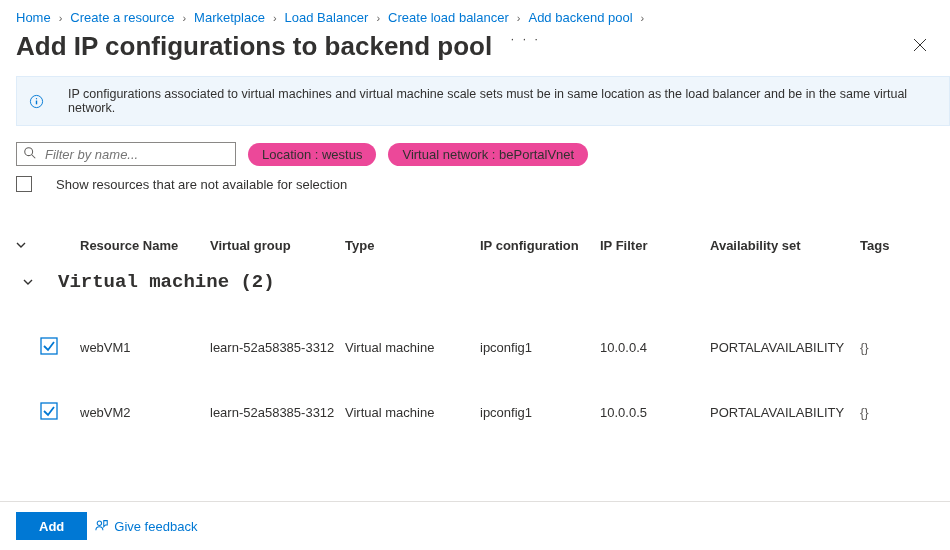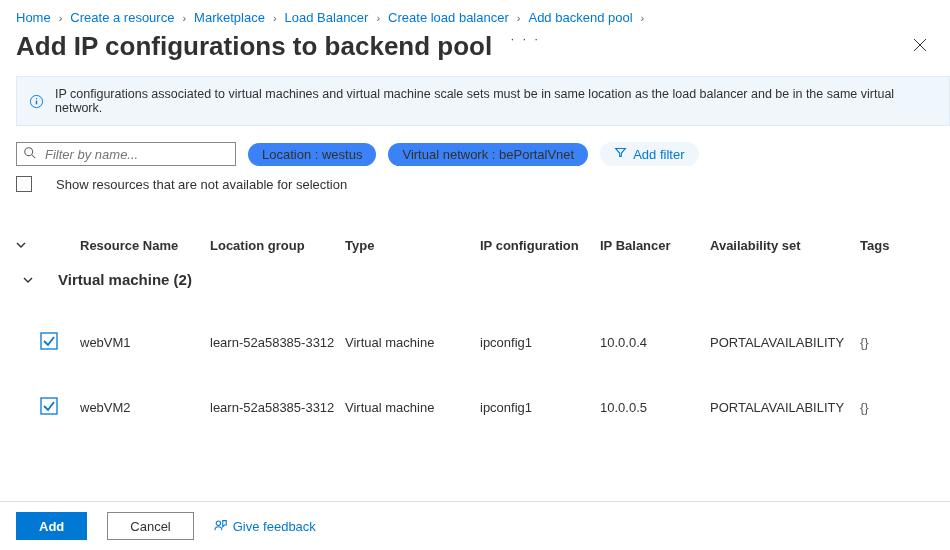--- a/index.html
+++ b/index.html
@@ -13,54 +13,54 @@
 
   
   .header { display: flex; align-items: flex-start; padding: 0 16px 14px 16px; }
   .header .title { font-size: 26px; font-weight: 600; color: #323130; margin-right: 12px; }
   .header .dots { color: #484644; padding: 0 6px; letter-spacing: 2px; cursor: pointer; }
   .header .spacer { flex: 1; }
   .header .close-btn { cursor: pointer; padding: 6px; }
   .header .close-btn svg { width: 16px; height: 16px; display: block; }
 
   
-  .info-bar { display: flex; align-items: center; gap: 11px; background: #eff6fc; border: 1px solid #deecf9; margin: 0 0 16px 16px; padding: 10px 12px; font-size: 12.5px; color: #323130; }
+  .info-bar { display: flex; align-items: center; gap: 24px; background: #eff6fc; border: 1px solid #deecf9; margin: 0 0 16px 16px; padding: 10px 12px; font-size: 12.5px; color: #323130; }
   .info-bar .info-icon svg { width: 15px; height: 15px; display:block; }
 
   
   .toolbar { display: flex; align-items: center; gap: 12px; padding: 0 16px 10px 16px; }
   .search-box { display: flex; align-items: center; border: 1px solid #8a8886; height: 24px; width: 220px; padding: 0 6px; }
   .search-box input { border: none; outline: none; width: 100%; font-size: 13px; font-style: italic; color: #605e5c; background: transparent; }
   .search-box svg { width: 14px; height: 14px; margin-right: 6px; }
 
-  .pill { display: flex; align-items: center; gap: 6px; background: #3b82f6; border-radius: 16px; padding: 4px 14px; font-size: 13px; color: #323130; cursor: pointer; }
+  .pill { display: flex; align-items: center; gap: 6px; background: #ec4899; border-radius: 16px; padding: 4px 14px; font-size: 13px; color: #323130; cursor: pointer; }
   .pill.add-filter { background: #eff6fc; color: #0078d4; }
   .pill.add-filter svg { width: 13px; height: 13px; }
 
   
   .show-unavailable { display: flex; align-items: center; gap: 24px; padding: 0 16px 14px 16px; font-size: 13px; color: #323130; }
   .chk-outline { width: 16px; height: 16px; border: 1px solid #605e5c; display: inline-block; cursor: pointer; }
 
   
   .grid { padding: 0 16px; flex: 1; overflow: auto; }
   .grid-header, .grid-row { display: grid; grid-template-columns: 24px 40px 130px 135px 135px 120px 110px 150px 40px; align-items: center; margin-top: 24px; }
   .grid-header { font-weight: 600; color: #323130; padding: 8px 0; font-size: 13px; }
   .grid-header .expander svg { width: 10px; height: 10px; }
-  .group-row { display: flex; align-items: center; gap: 18px; padding: 10px 0 10px 0; font-weight: 600; font-size: 15px; }
+  .group-row { display: flex; align-items: center; gap: 18px; padding: 10px 0 10px 0; font-weight: 600; font-size: 19px; font-family: Liberation Mono, monospace; }
   .group-row .expander { width: 24px; display: flex; justify-content: center; cursor: pointer; }
   .group-row .expander svg { width: 10px; height: 10px; }
   .grid-row { padding: 10px 0; font-size: 13px; color: #323130; }
   .grid-row .expander { width: 24px; }
   .check-cell { display: flex; align-items: center; justify-content: flex-start; cursor: pointer; }
   .check-cell svg { width: 18px; height: 18px; }
   .cell { white-space: nowrap; overflow: hidden; text-overflow: ellipsis; padding-right: 6px; }
   .tag-placeholder { color: #605e5c; font-weight: 400; }
 
   
-  .footer { border-top: 1px solid #e1dfdd; padding: 10px 16px; display: flex; align-items: center; gap: 20px; }
+  .footer { border-top: 1px solid #e1dfdd; padding: 10px 16px; display: flex; align-items: center; gap: 8px; }
   .btn { height: 28px; display: inline-flex; align-items: center; justify-content: center; padding: 0 22px; font-size: 13px; cursor: pointer; border: 1px solid transparent; }
   .btn-primary { background: #0078d4; color: #ffffff; font-weight: 600; }
   .btn-secondary { background: #ffffff; color: #323130; border: 1px solid #8a8886; }
   .feedback-link { display: inline-flex; align-items: center; gap: 5px; color: #0078d4; cursor: pointer; font-size: 13px; }
   .feedback-link svg { width: 14px; height: 14px; }
 </style>
 </head>
 <body>
 
 <div class="page">
@@ -110,48 +110,40 @@
       <span>
         <svg viewBox="0 0 16 16" fill="none" stroke="#605e5c" stroke-width="1.2">
             <circle cx="6.5" cy="6.5" r="4.5"></circle>
             <line x1="10" y1="10" x2="14" y2="14"></line>
           </svg>
       </span>
       <input type="text" placeholder="Filter by name..." style="">
     </div>
     <div class="pill">Location : westus</div>
     <div class="pill">Virtual network : bePortalVnet</div>
-    <div class="pill add-filter">
-      <span>
-        <svg viewBox="0 0 16 16" fill="none" stroke="#0078d4" stroke-width="1.3">
-            <polygon points="2,3 14,3 9,9 9,13 7,13 7,9"></polygon>
-          </svg>
-      </span>
-      <span>Add filter</span>
-    </div>
   </div>
 
   <div class="show-unavailable">
     <span class="chk-outline"></span>
     <span>Show resources that are not available for selection</span>
   </div>
 
   <div class="grid">
     <div class="grid-header">
       <div class="expander">
         <svg viewBox="0 0 10 10" fill="none" stroke="#323130" stroke-width="1.4">
             <polyline points="1,3 5,7 9,3"></polyline>
           </svg>
       </div>
       <div></div>
       <div class="cell">Resource Name</div>
-      <div class="cell">Location group</div>
+      <div class="cell">Virtual group</div>
       <div class="cell">Type</div>
       <div class="cell">IP configuration</div>
-      <div class="cell">IP Balancer</div>
+      <div class="cell">IP Filter</div>
       <div class="cell">Availability set</div>
       <div class="cell">Tags</div>
     </div>
 
     <div class="group-row">
       <div class="expander">
         <svg viewBox="0 0 10 10" fill="none" stroke="#323130" stroke-width="1.4">
             <polyline points="1,3 5,7 9,3"></polyline>
           </svg>
       </div>
@@ -192,21 +184,20 @@
       <div class="cell">Virtual machine</div>
       <div class="cell">ipconfig1</div>
       <div class="cell">10.0.0.5</div>
       <div class="cell">PORTALAVAILABILITY</div>
       <div class="cell tag-placeholder">{}</div>
     </div>
   </div>
 
   <div class="footer">
     <button class="btn btn-primary">Add</button>
-    <button class="btn btn-secondary">Cancel</button>
     <a class="feedback-link">
       <span>
         <svg viewBox="0 0 16 16" fill="none" stroke="#0078d4" stroke-width="1.2">
             <circle cx="5" cy="6" r="2.5"></circle>
             <path d="M1,14 C1,11 3,10 5,10 C7,10 9,11 9,14"></path>
             <path d="M10,3 L14,3 L14,8 L12,8 L10,10 L10,8 L10,3 Z"></path>
           </svg>
       </span>
       <span>Give feedback</span>
     </a>

